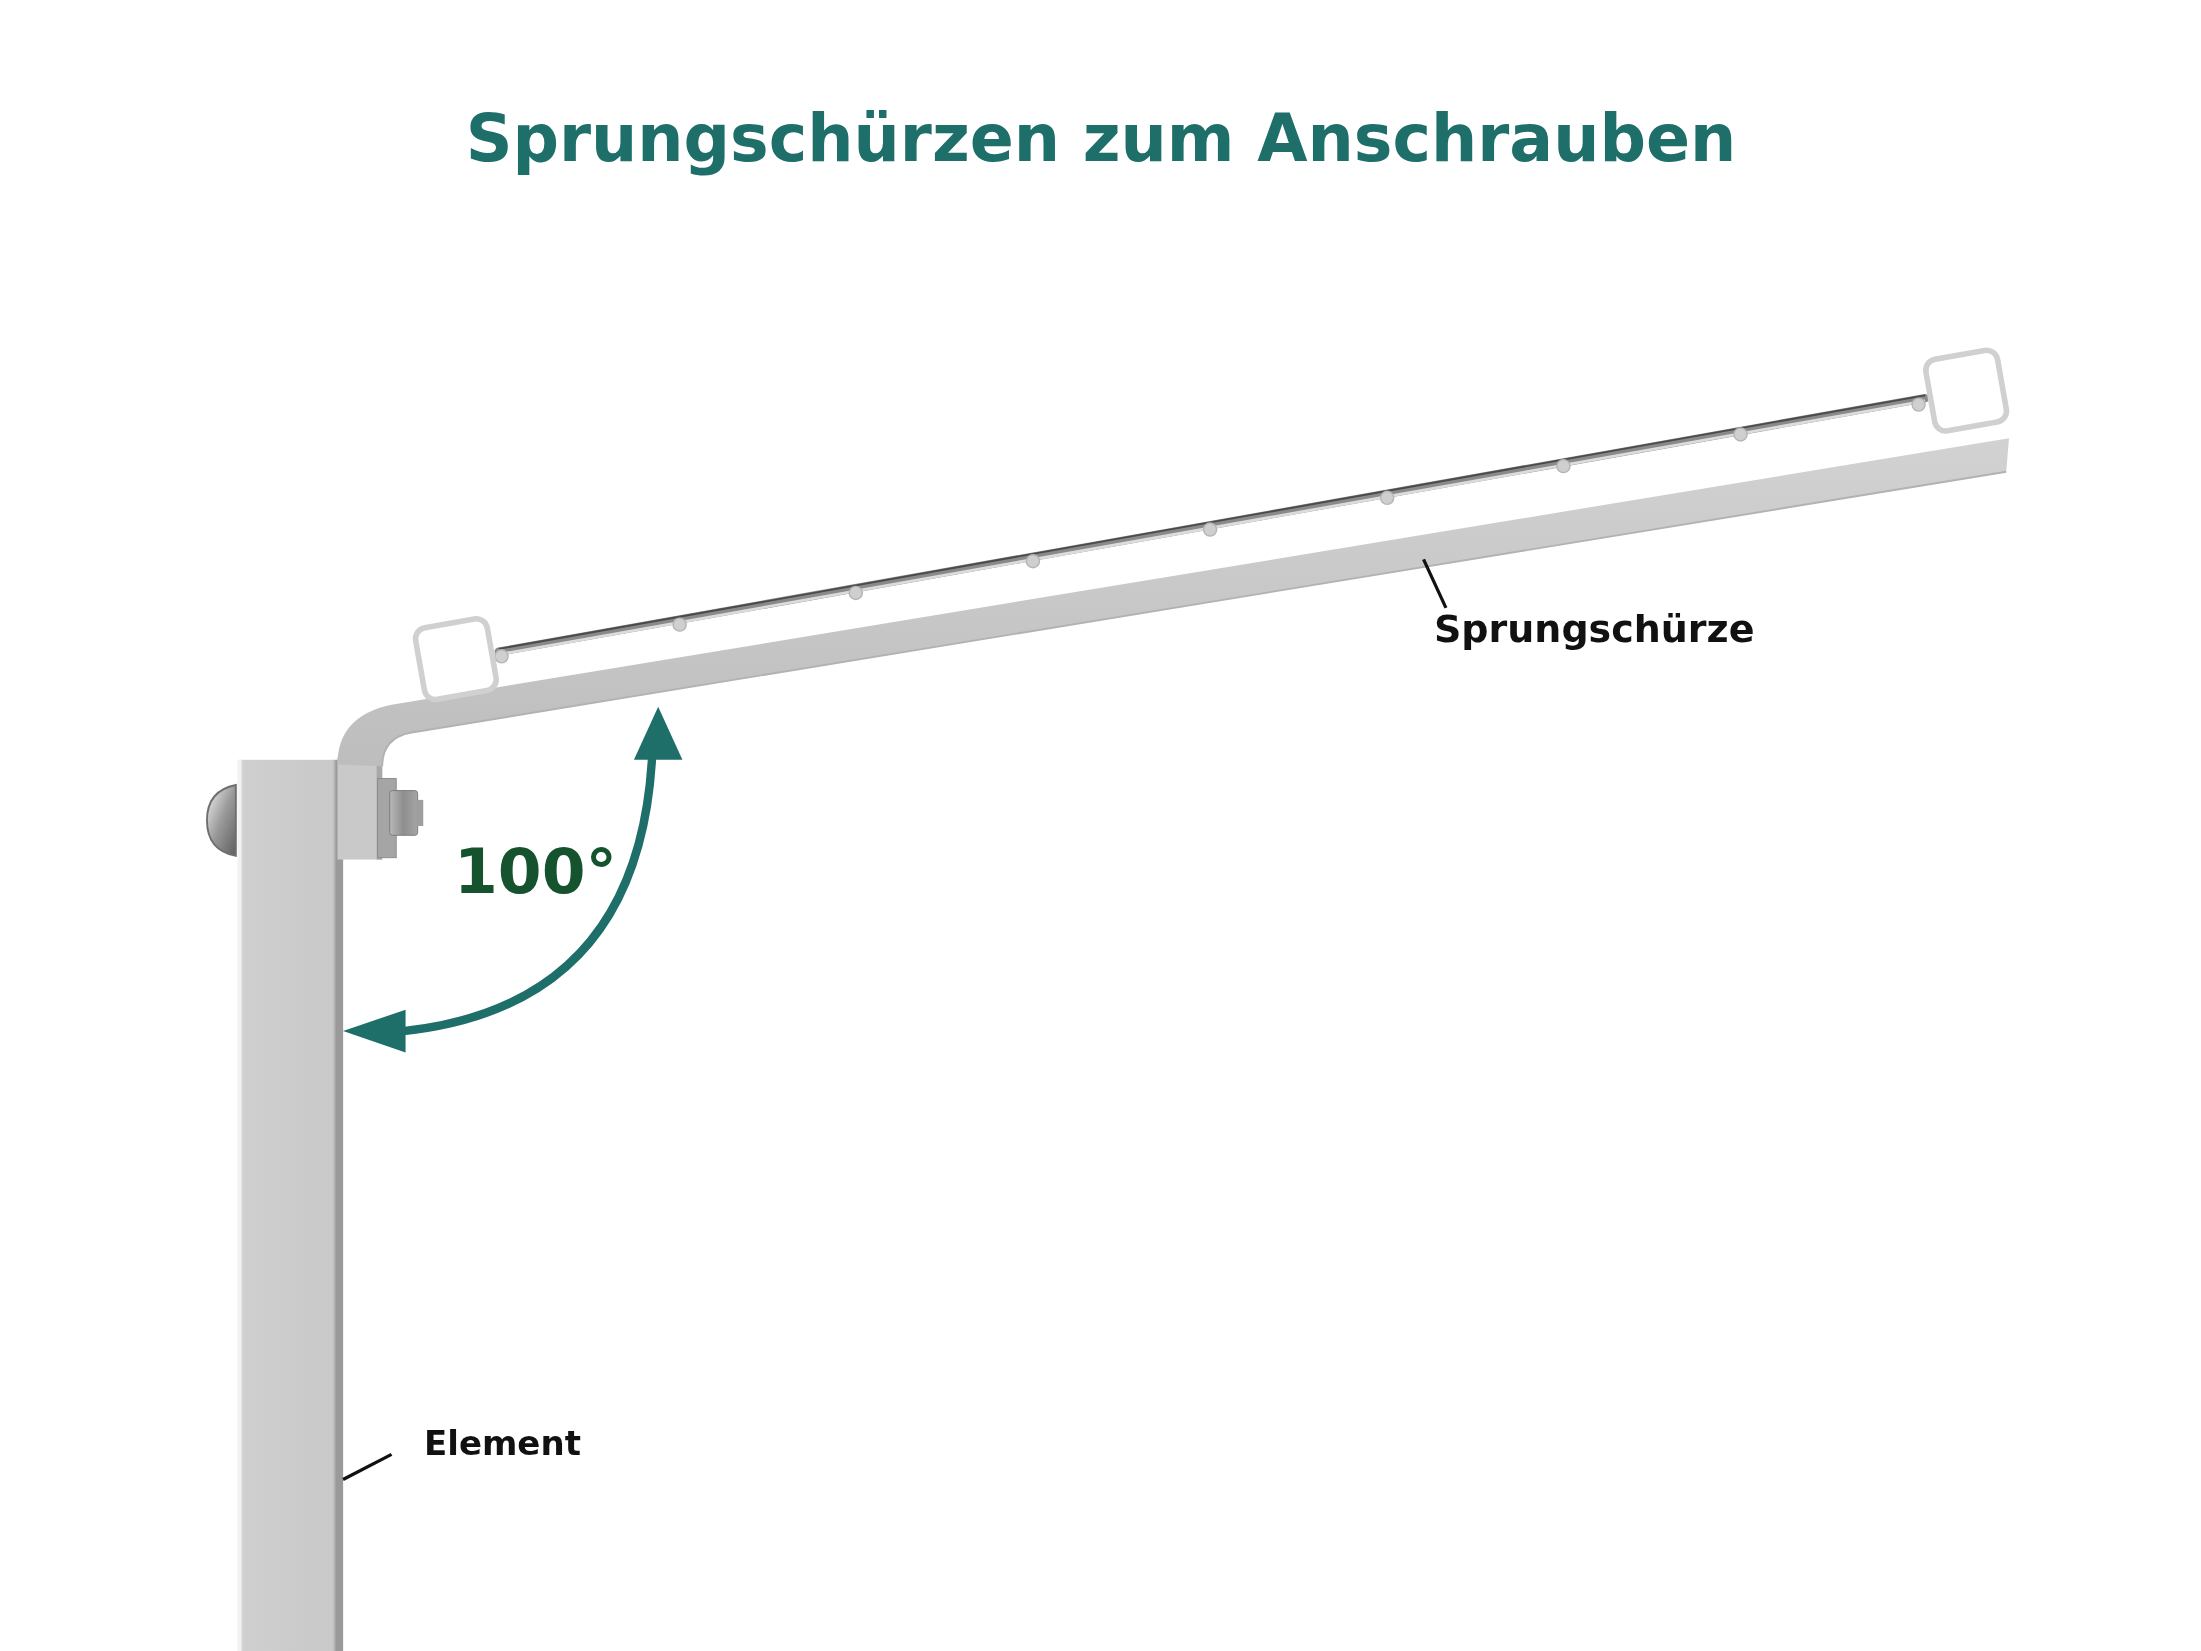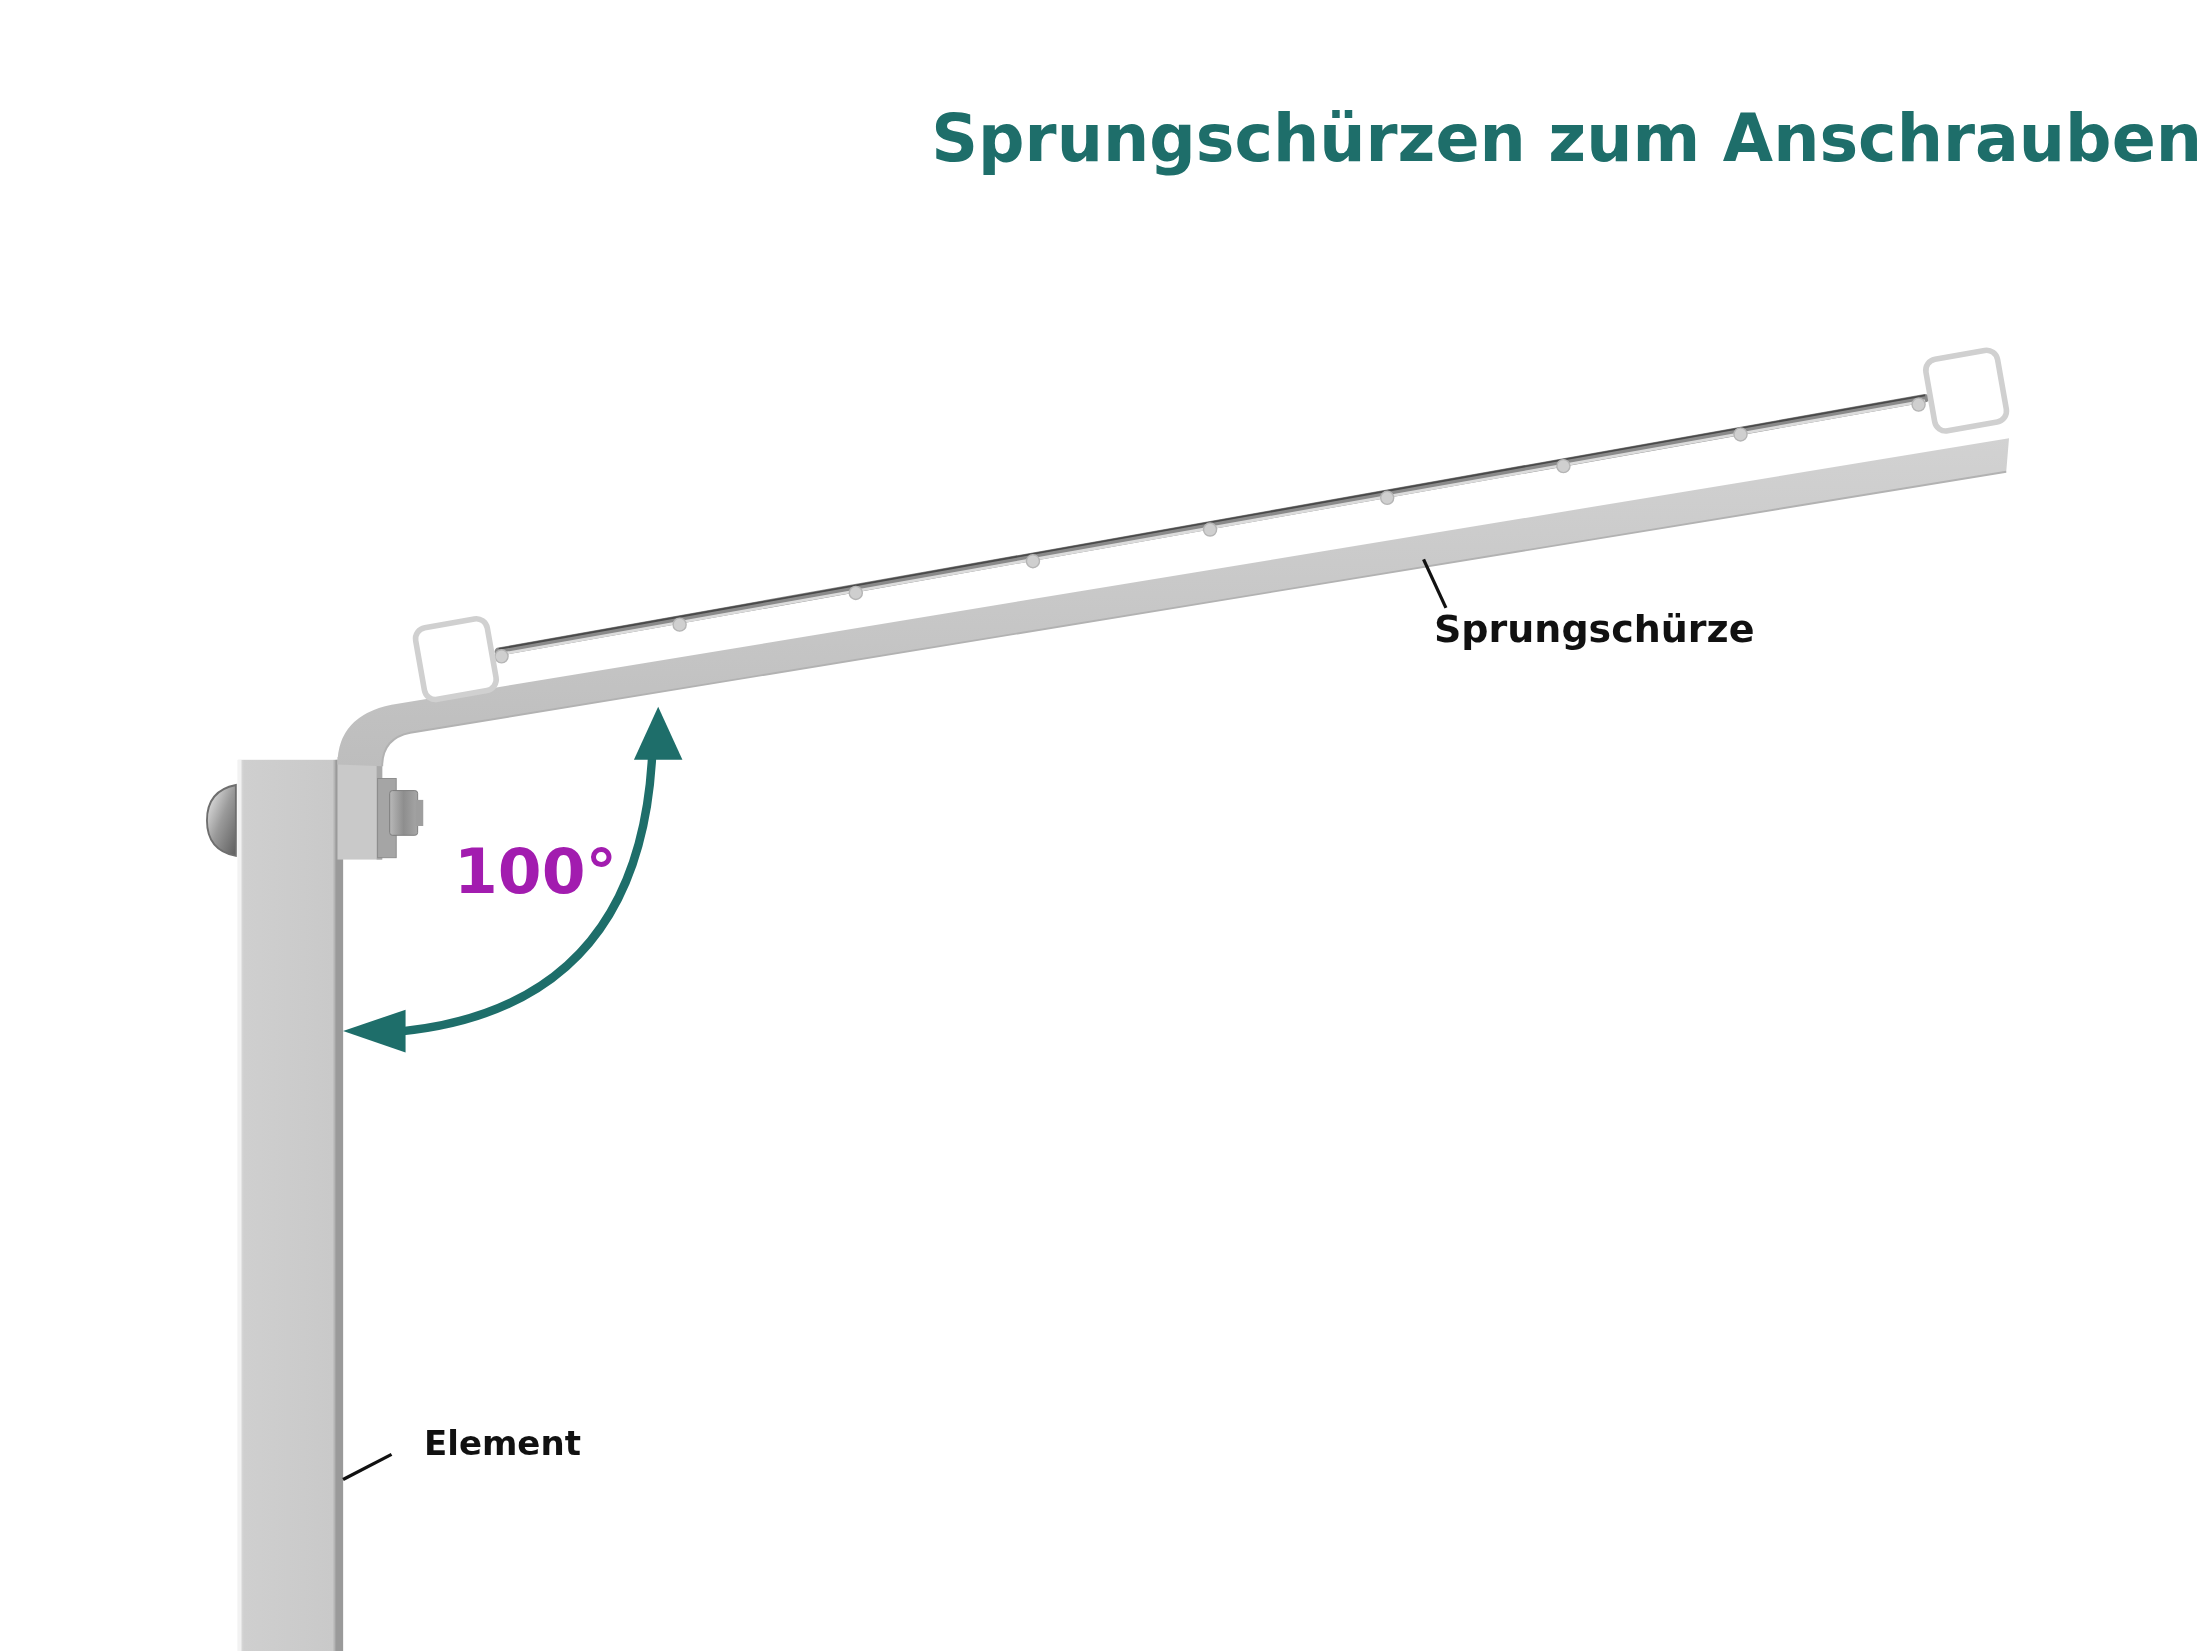--- a/index.html
+++ b/index.html
@@ -1,18 +1,18 @@
 <!DOCTYPE html>
 <html style="font-size:15px"><head>
 <meta charset="utf-8">
 <style>
   html, body { margin: 0; padding: 0; background: #ffffff; }
   body { width: 2202px; height: 1652px; position: relative; overflow: hidden; font-family: "Liberation Sans", "DejaVu Sans", sans-serif; }
   .title {
-    position: absolute; left: 0; top: 101px; width: 2202px; text-align: right;
+    position: absolute; left: 0; top: 101px; width: 2202px; text-align: center;
     font-family: "DejaVu Sans", "Liberation Sans", sans-serif;
     font-weight: bold; font-size: 65px; letter-spacing: 0px;
   }
   svg.drawing { position: absolute; left: 0; top: 0; }
   .label {
     position: absolute; font-family: "DejaVu Sans", "Liberation Sans", sans-serif;
     font-weight: bold; color: #111111; white-space: nowrap;
   }
   .angle {
     position: absolute; font-family: "DejaVu Sans", "Liberation Sans", sans-serif;
@@ -107,18 +107,18 @@
   <g>
     <path d="M 700 800 Q 690 1090 410 1108" fill="none" stroke="#1e6e6a" stroke-width="9"></path>
     <polygon points="706,758 680,815 732,815" fill="#1e6e6a"></polygon>
     <polygon points="368,1106 435,1083 435,1129" fill="#1e6e6a"></polygon>
   </g>
 
   <line x1="1527" y1="600" x2="1551" y2="652" stroke="#111111" stroke-width="3.5"></line>
   <line x1="368" y1="1587" x2="420" y2="1560" stroke="#111111" stroke-width="3.5"></line>
 </svg>
 
-<div class="angle" style="left:454px; top:835px; font-size:63px; color:#a21caf;">100°</div>
+<div class="angle" style="left:454px; top:835px; font-size:63px; color:#14532d;">100°</div>
 
 <div class="label" style="left:1406px; top:607px; font-size:38px;margin-left:28px;">Sprungschürze</div>
 
 <div class="label" style="left:424px; top:1423px; font-size:34px;">Element</div>
 
 
 </body></html>

